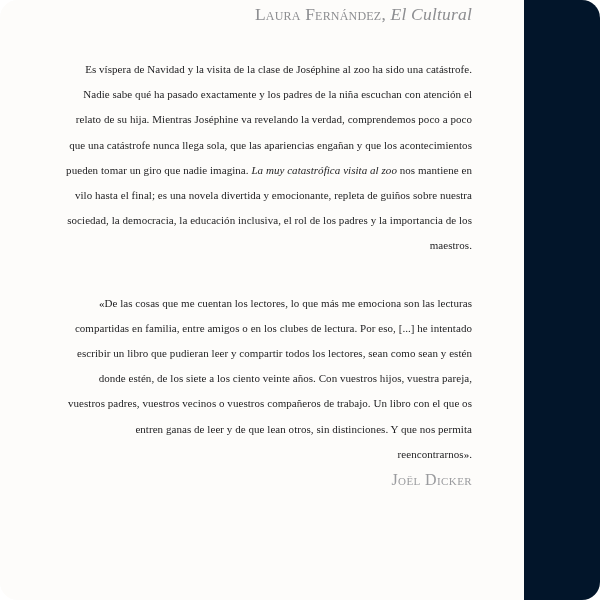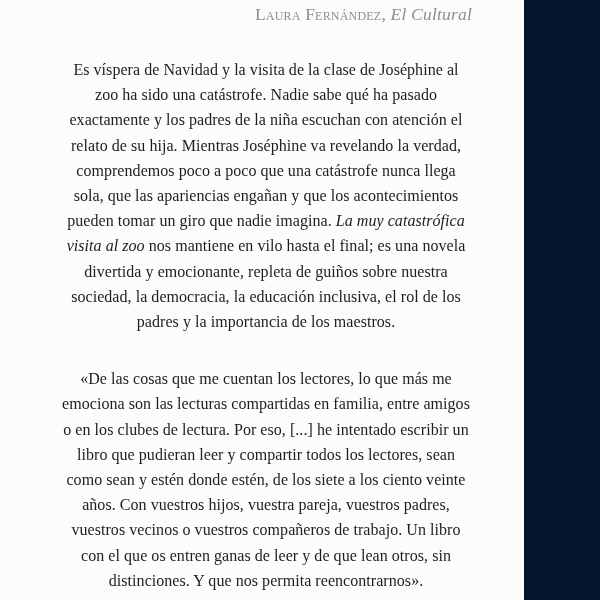--- a/index.html
+++ b/index.html
@@ -13,20 +13,21 @@
     background: #ffffff;
     font-family: "Liberation Serif", "DejaVu Serif", serif;
   }
 
   .page {
     position: relative;
     width: 600px;
     height: 600px;
     background: #fdfcfa;
     overflow: hidden;
+    border-radius: 18px;
   }
 
   
   .edge-band {
     position: absolute;
     top: 0;
     right: 0;
     width: 76px;
     height: 600px;
     background: #02152a;
@@ -60,25 +61,25 @@
   .sc {
     font-variant: small-caps;
   }
   .src-italic {
     font-style: italic;
     font-variant: normal;
   }
 
   
   .body-para {
-    font-size: 16px;
+    font-size: 11px;
     line-height: 25.2px;
     color: #1d1d1f;
     margin: 0;
-    text-align: center;
+    text-align: right;
     letter-spacing: 0.05px;
   }
   .para-gap-lg { margin-top: 32px; }
 
   .title-italic {
     font-style: italic;
   }
 
   
   .quote-attrib {

